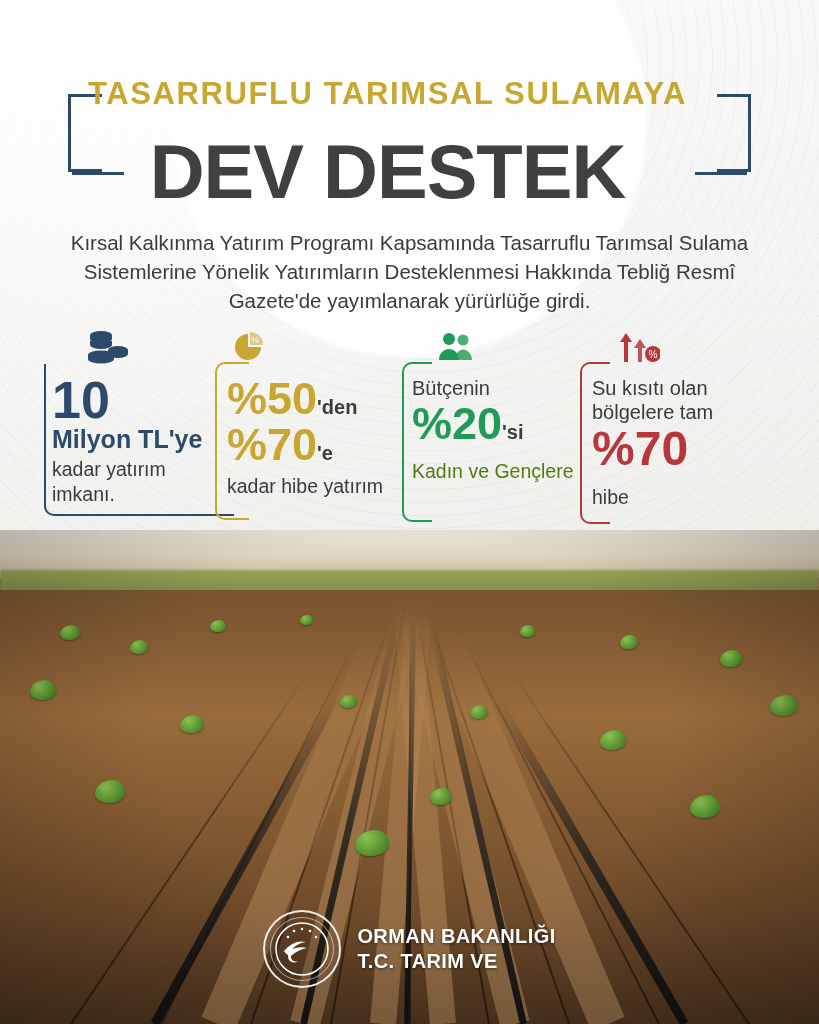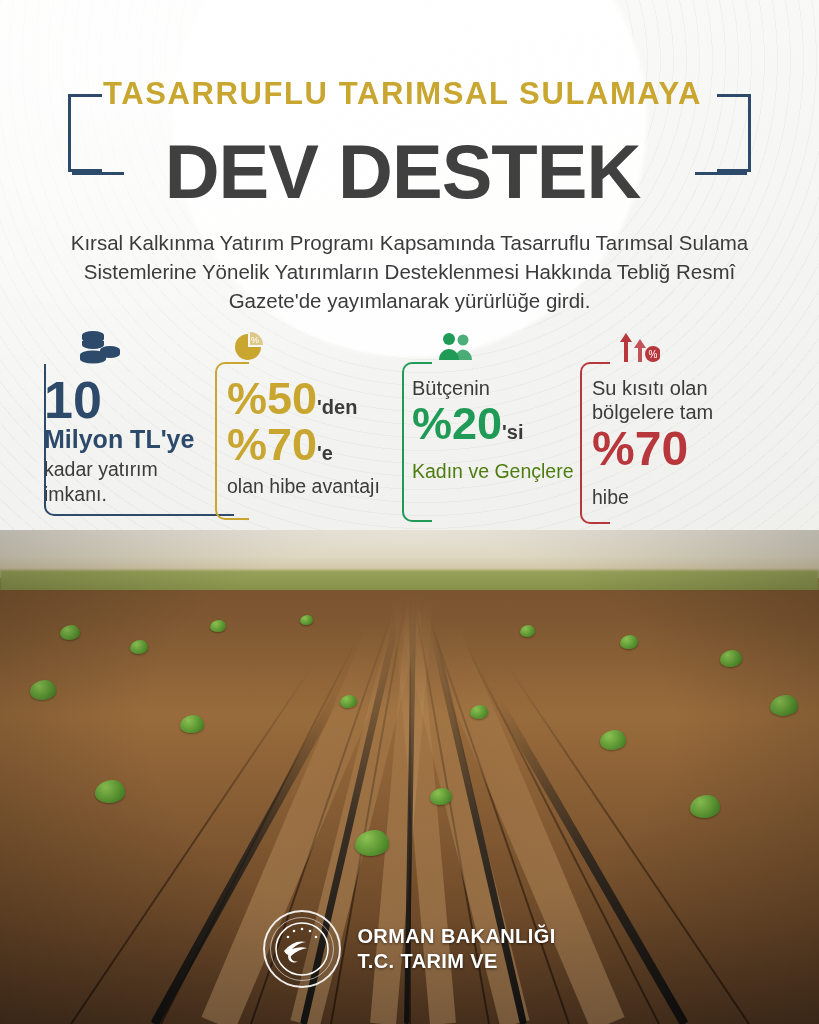--- a/index.html
+++ b/index.html
@@ -32,21 +32,21 @@
   }
   .top-bg::after {
     content:"";
     position:absolute; inset:0;
     background: radial-gradient(ellipse at 15% 10%, rgba(255,255,255,0.85), rgba(255,255,255,0) 55%);
   }
 
   
   .heading-wrap {
     position: absolute;
-    left: 16px; top: 78px;
+    left: 1px; top: 78px;
     width: 773px;
     text-align: center;
   }
   .kicker {
     font-size: 31px;
     font-weight: bold;
     letter-spacing: 1.6px;
     color: #c8a630;
     line-height: 1;
   }
@@ -112,21 +112,21 @@
 
   
   .frame {
     position: absolute;
     border-style: solid;
     border-width: 2px;
     pointer-events: none;
   }
 
   
-  .s1 { width: 168px; }
+  .s1 { width: 168px; padding-left: 8px; }
   .s1 .icon { margin-left: 34px; }
   .s1 .big {
     font-size: 52px; font-weight: bold; color: #2d4a6b; line-height: 0.95;
   }
   .s1 .mid {
     font-size: 25px; font-weight: bold; color: #2d4a6b; 
   }
   .s1 .sub {
     font-size: 19.5px; color: #3b3b3b; line-height: 1.25; margin-top: 3px;
   }
@@ -335,21 +335,21 @@
           <path d="M19 2 a13 13 0 0 1 13 13 h-13 z" fill="#c8a630" opacity="0.55"></path>
           <text x="20" y="13" font-size="9" fill="#ffffff" font-family="Liberation Sans, sans-serif">%</text>
         </svg>
       </span>
       <div class="big">
         <span>%50</span><span class="suffix">'den</span>
       </div>
       <div class="big">
         <span>%70</span><span class="suffix">'e</span>
       </div>
-      <div class="sub">olan hibe avantajı</div>
+      <div class="sub">kadar hibe yatırım</div>
     </div>
 
     <div class="stat s3">
       <div class="frame"></div>
       <span class="icon">
         <svg width="40" height="34" viewBox="0 0 40 34" aria-hidden="true">
           <g fill="#1f9b57">
             <circle cx="13" cy="9" r="6"></circle>
             <path d="M3 30 c0-7 5-11 10-11 s10 4 10 11 z"></path>
             <circle cx="27" cy="10" r="5.5" opacity="0.8"></circle>

